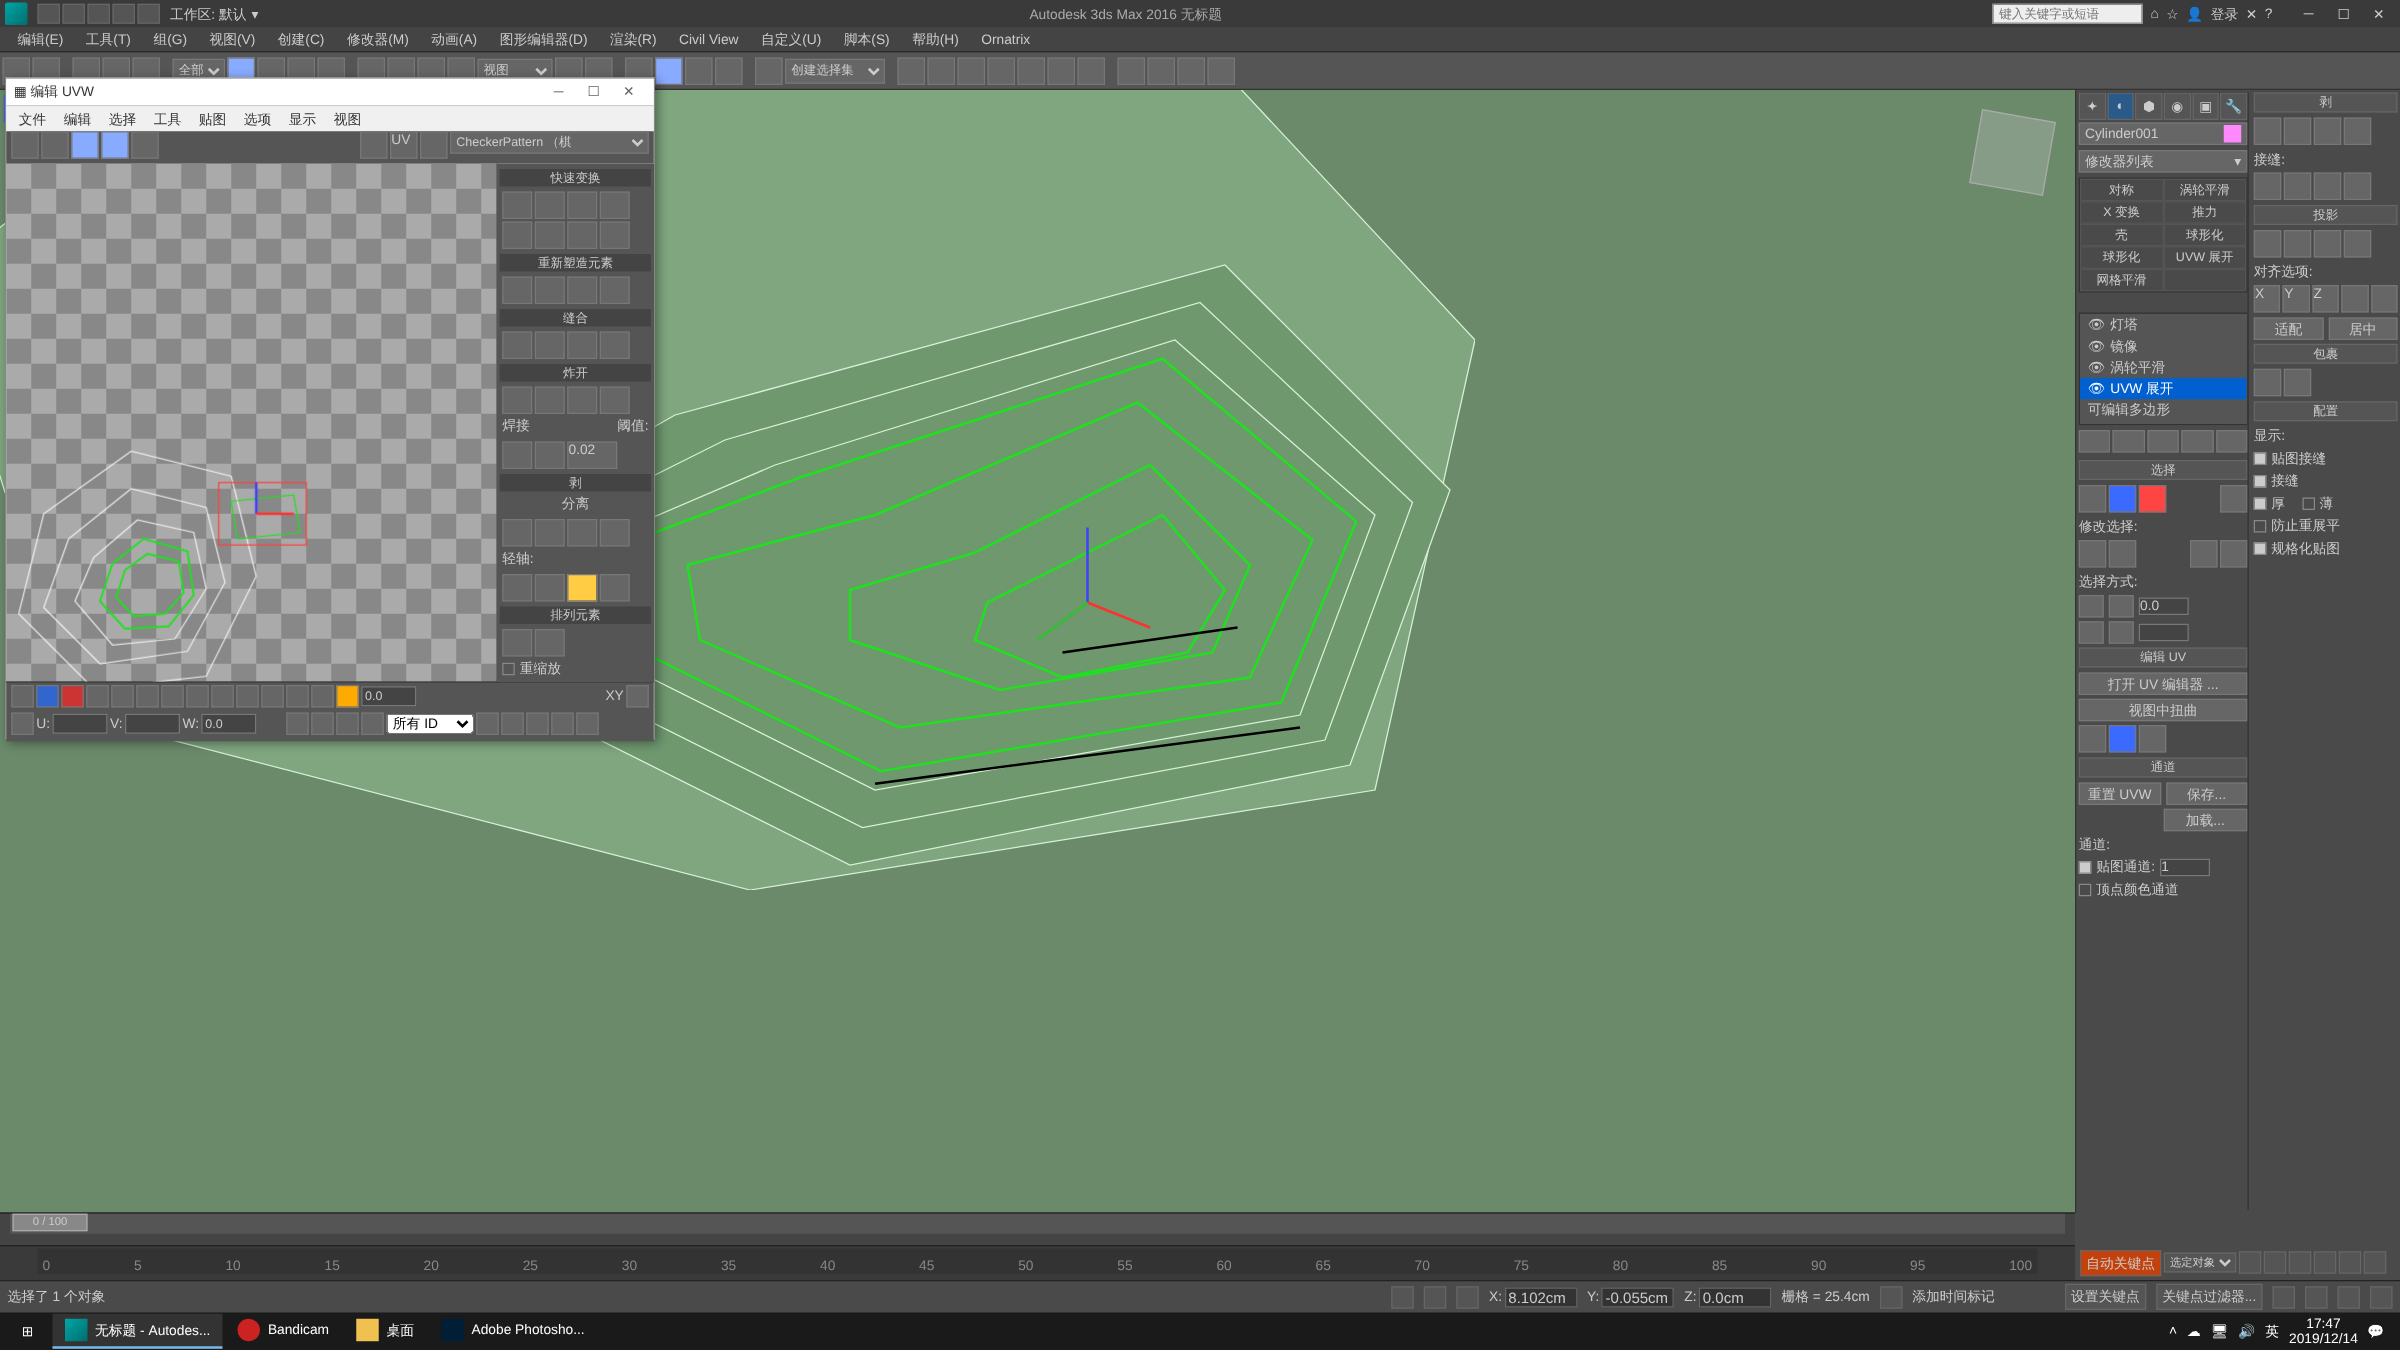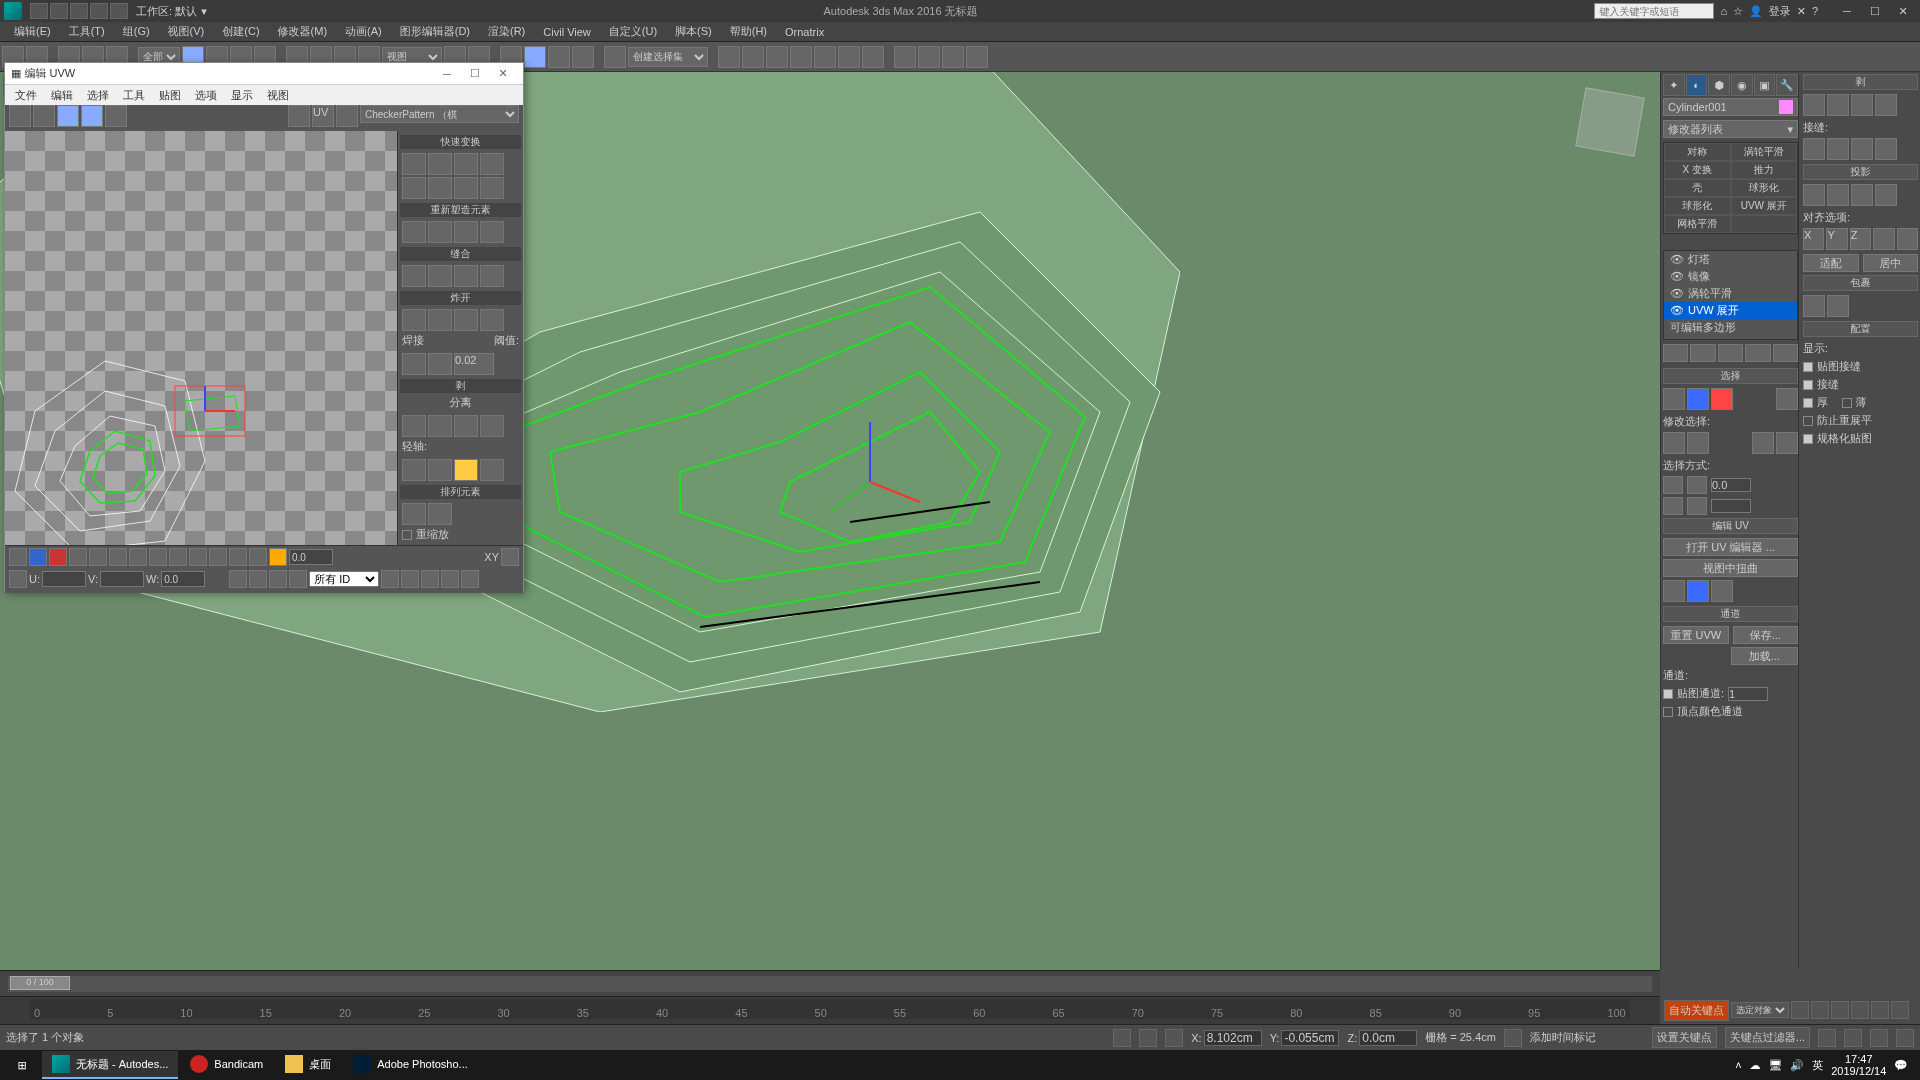--- a/index.html
+++ b/index.html
@@ -64,21 +64,21 @@
 .uvw-side { width: 126px; background: #555; border-left: 1px solid #333; overflow-y: auto; padding: 2px; }
 .uvw-side .shdr { height: 14px; background: #444; text-align: center; font-size: 10px; margin: 2px 0; }
 .uvw-side .sgrid { display: flex; flex-wrap: wrap; gap: 2px; padding: 2px; }
 .uvw-side .sgrid span { width: 24px; height: 22px; background: #666; border: 1px solid #777; }
 .uvw-bottom { height: 48px; background: #555; border-top: 1px solid #333; }
 .uvw-brow { display: flex; align-items: center; gap: 2px; padding: 2px 4px; }
 .uvw-brow span.b { width: 18px; height: 18px; background: #666; border: 1px solid #777; }
 .uvw-brow span.b.red { background: #cc3333; }
 .uvw-brow span.b.blue { background: #3366cc; }
 .uvw-brow input { width: 44px; height: 16px; background: #444; border: 1px solid #777; color: #ccc; font-size: 10px; padding: 0 2px; }
-.timeslider { position: absolute; bottom: 84px; left: 0; right: 260px; height: 26px; background: #444; border-top: 1px solid #222; display: flex; align-items: center; }
+.timeslider { position: absolute; bottom: 84px; left: 0; right: 260px; height: 26px; background: #444; border-top: 1px solid #222; display: flex; }
 .timeslider .slider { flex: 1; height: 16px; background: #555; position: relative; margin: 0 8px; }
 .timeslider .thumb { position: absolute; left: 2px; width: 60px; height: 14px; background: #888; border: 1px solid #aaa; text-align: center; font-size: 9px; }
 .trackbar { position: absolute; bottom: 56px; left: 0; right: 260px; height: 28px; background: #3a3a3a; border-top: 1px solid #222; padding: 2px 30px; }
 .trackbar .ruler { height: 20px; background: #333; position: relative; display: flex; justify-content: space-between; padding: 0 4px; align-items: flex-end; font-size: 9px; color: #888; }
 .statusbar { position: absolute; bottom: 30px; left: 0; right: 0; height: 26px; background: #4a4a4a; border-top: 1px solid #222; display: flex; align-items: center; padding: 0 6px; gap: 8px; font-size: 10px; }
 .statusbar .coord { display: flex; align-items: center; gap: 2px; }
 .statusbar .coord input { width: 58px; height: 16px; background: #333; border: 1px solid #666; color: #ccc; font-size: 12px; padding: 0 2px; }
 .statusbar .spacer { flex: 1; }
 .statusbar .pbtn { width: 18px; height: 18px; background: #555; border: 1px solid #666; }
 .promptline { position: absolute; bottom: 12px; left: 0; right: 0; height: 18px; background: #4a4a4a; display: flex; align-items: center; padding: 0 6px; gap: 10px; }

